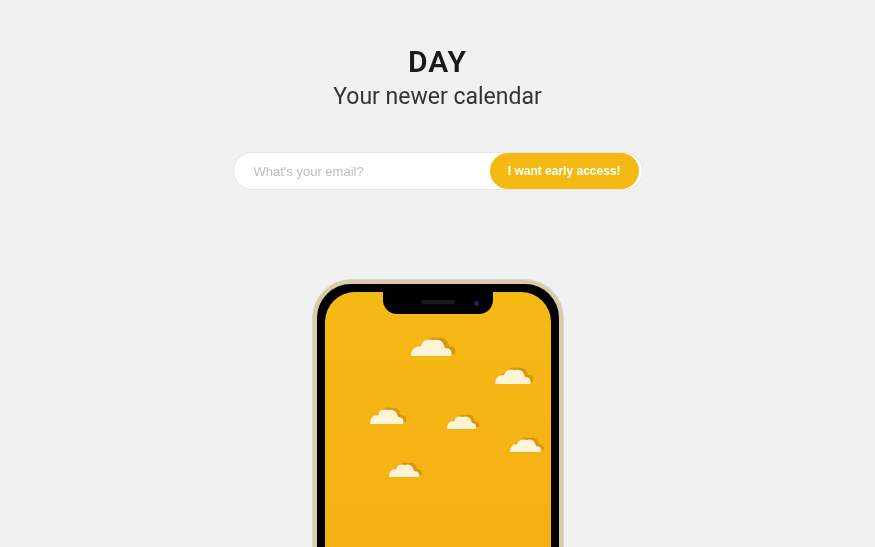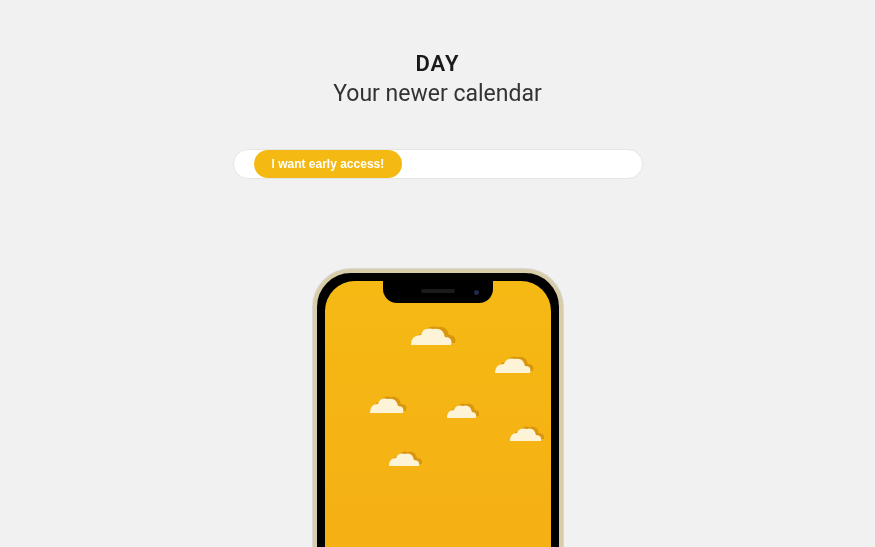--- a/index.html
+++ b/index.html
@@ -19,22 +19,22 @@
     }
     .logo-wrap {
       margin-top: 23px;
       width: 76px;
       height: 76px;
       border-radius: 50%;
       overflow: hidden;
       position: relative;
     }
     .title {
-      margin-top: 28px;
-      font-size: 22px;
+      margin-top: 21px;
+      font-size: 30px;
       font-weight: 600;
       letter-spacing: 1px;
       color: #1a1a1a;
     }
     .subtitle {
       margin-top: 4px;
       font-size: 23px;
       color: #333;
       font-weight: 400;
     }
@@ -55,21 +55,21 @@
       border: none;
       outline: none;
       font-size: 13px;
       color: #333;
       background: transparent;
     }
     .email-input::placeholder {
       color: #bdbdbd;
     }
     .cta-button {
-      height: 28px;
+      height: 36px;
       padding: 0 18px;
       background: #f5b914;
       border: none;
       border-radius: 18px;
       color: #fff;
       font-size: 12px;
       font-weight: 700;
       cursor: pointer;
     }
     .phone-wrap {
@@ -141,20 +141,21 @@
 <body>
 
 <div class="logo-wrap">
   
 </div>
 
 <h1 class="title">DAY</h1>
 <p class="subtitle">Your newer calendar</p>
 
 <div class="form">
+  <input class="email-input" type="email" placeholder="What's your email?" style="">
   <button class="cta-button">I want early access!</button>
 </div>
 
 <div class="phone-wrap">
   <div class="phone-frame">
     <div class="phone-screen">
       <div class="notch">
         <div class="notch-speaker"></div>
         <div class="notch-cam"></div>
       </div>

